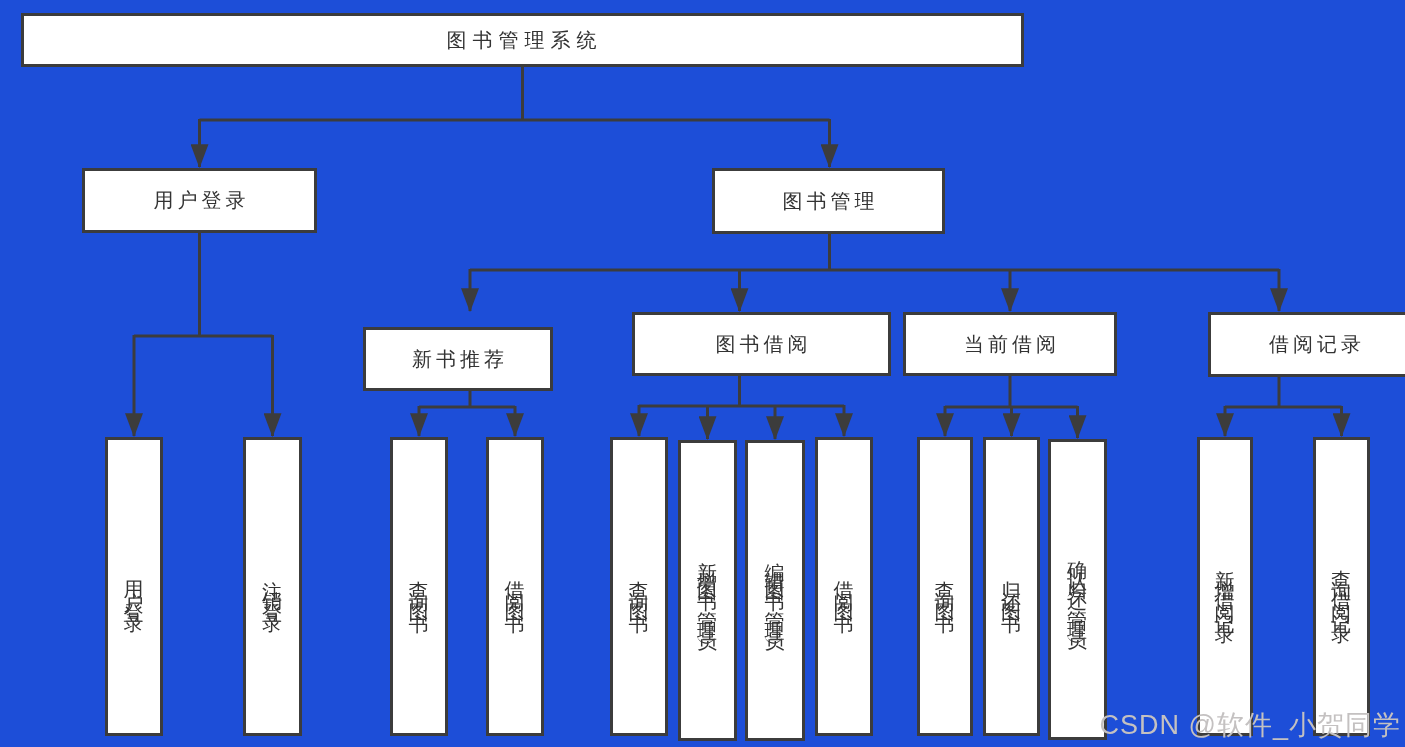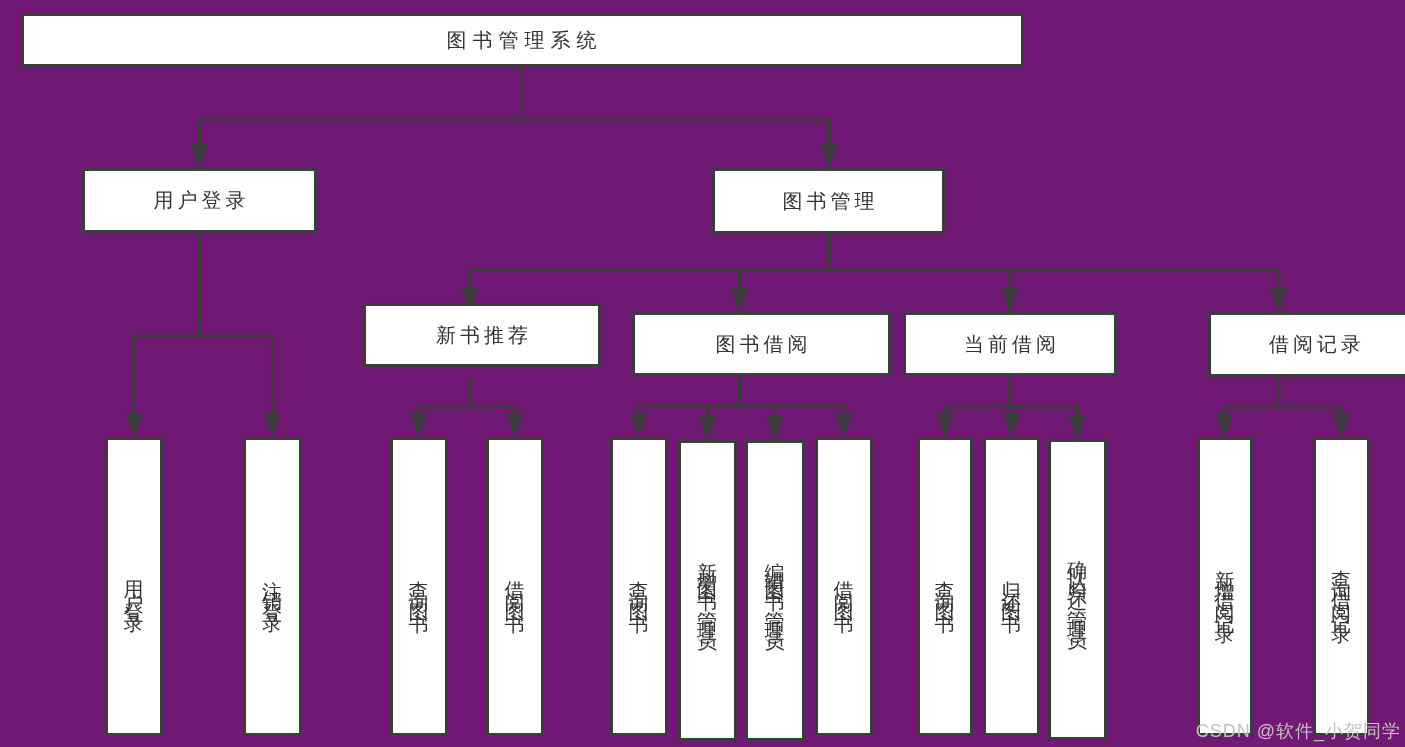--- a/index.html
+++ b/index.html
@@ -1,20 +1,20 @@
 <!DOCTYPE html>
 <html><head>
 <meta charset="utf-8">
 <style>
   html, body { margin: 0; padding: 0; background: #ffffff; }
   #canvas {
     position: relative;
     width: 1405px;
     height: 747px;
-    background: #701a75;
+    background: #1d4ed8;
     font-family: "Liberation Sans", sans-serif;
     color: #333333;
     overflow: hidden;
   }
   #connector-layer {
     position: absolute;
     left: 0; top: 0;
     width: 1405px; height: 747px;
   }
   .node {
@@ -37,21 +37,21 @@
     writing-mode: vertical-rl;
     text-orientation: mixed;
     font-size: 20px;
     letter-spacing: 11px;
     line-height: 1;
   }
   
   #n-root        { left: 21px;   top: 13px;  width: 1003px; height: 54px; letter-spacing: 6px; }
   #n-user-login  { left: 82px;   top: 168px; width: 235px;  height: 65px; }
   #n-book-mgmt   { left: 712px;  top: 168px; width: 233px;  height: 66px; }
-  #n-new-book    { left: 363px;  top: 303px; width: 238px;  height: 64px; }
+  #n-new-book    { left: 363px;  top: 327px; width: 190px;  height: 64px; }
   #n-book-borrow { left: 632px;  top: 312px; width: 259px;  height: 64px; }
   #n-cur-borrow  { left: 903px;  top: 312px; width: 214px;  height: 64px; }
   #n-records     { left: 1172px; top: 312px; width: 214px;  height: 65px; margin-left: 36px; }
 
   #l-user-login  { left: 105px;  top: 437px; width: 58px; height: 299px; }
   #l-logout      { left: 243px;  top: 437px; width: 59px; height: 299px; }
   #l-nbr-query   { left: 390px;  top: 437px; width: 58px; height: 299px; }
   #l-nbr-borrow  { left: 486px;  top: 437px; width: 58px; height: 299px; }
   #l-bb-query    { left: 610px;  top: 437px; width: 58px; height: 299px; }
   #l-bb-add      { left: 678px;  top: 440px; width: 59px; height: 301px; letter-spacing: 10px; }
@@ -60,21 +60,21 @@
   #l-cb-query    { left: 917px;  top: 437px; width: 56px; height: 299px; }
   #l-cb-return   { left: 983px;  top: 437px; width: 57px; height: 299px; }
   #l-cb-confirm  { left: 1048px; top: 439px; width: 59px; height: 301px; letter-spacing: 10px; }
   #l-br-add      { left: 1197px; top: 437px; width: 56px; height: 299px; }
   #l-br-query    { left: 1313px; top: 437px; width: 57px; height: 299px; }
 
   #watermark {
     position: absolute;
     right: 4px;
     bottom: 4px;
-    font-size: 18px;
+    font-size: 27px;
     color: #c4c1c1;
     letter-spacing: 1px;
     white-space: nowrap;
     z-index: 5;
   }
   .stroke { stroke: #3c3c3c; stroke-width: 3; fill: none; }
 </style>
 </head>
 <body>
 

